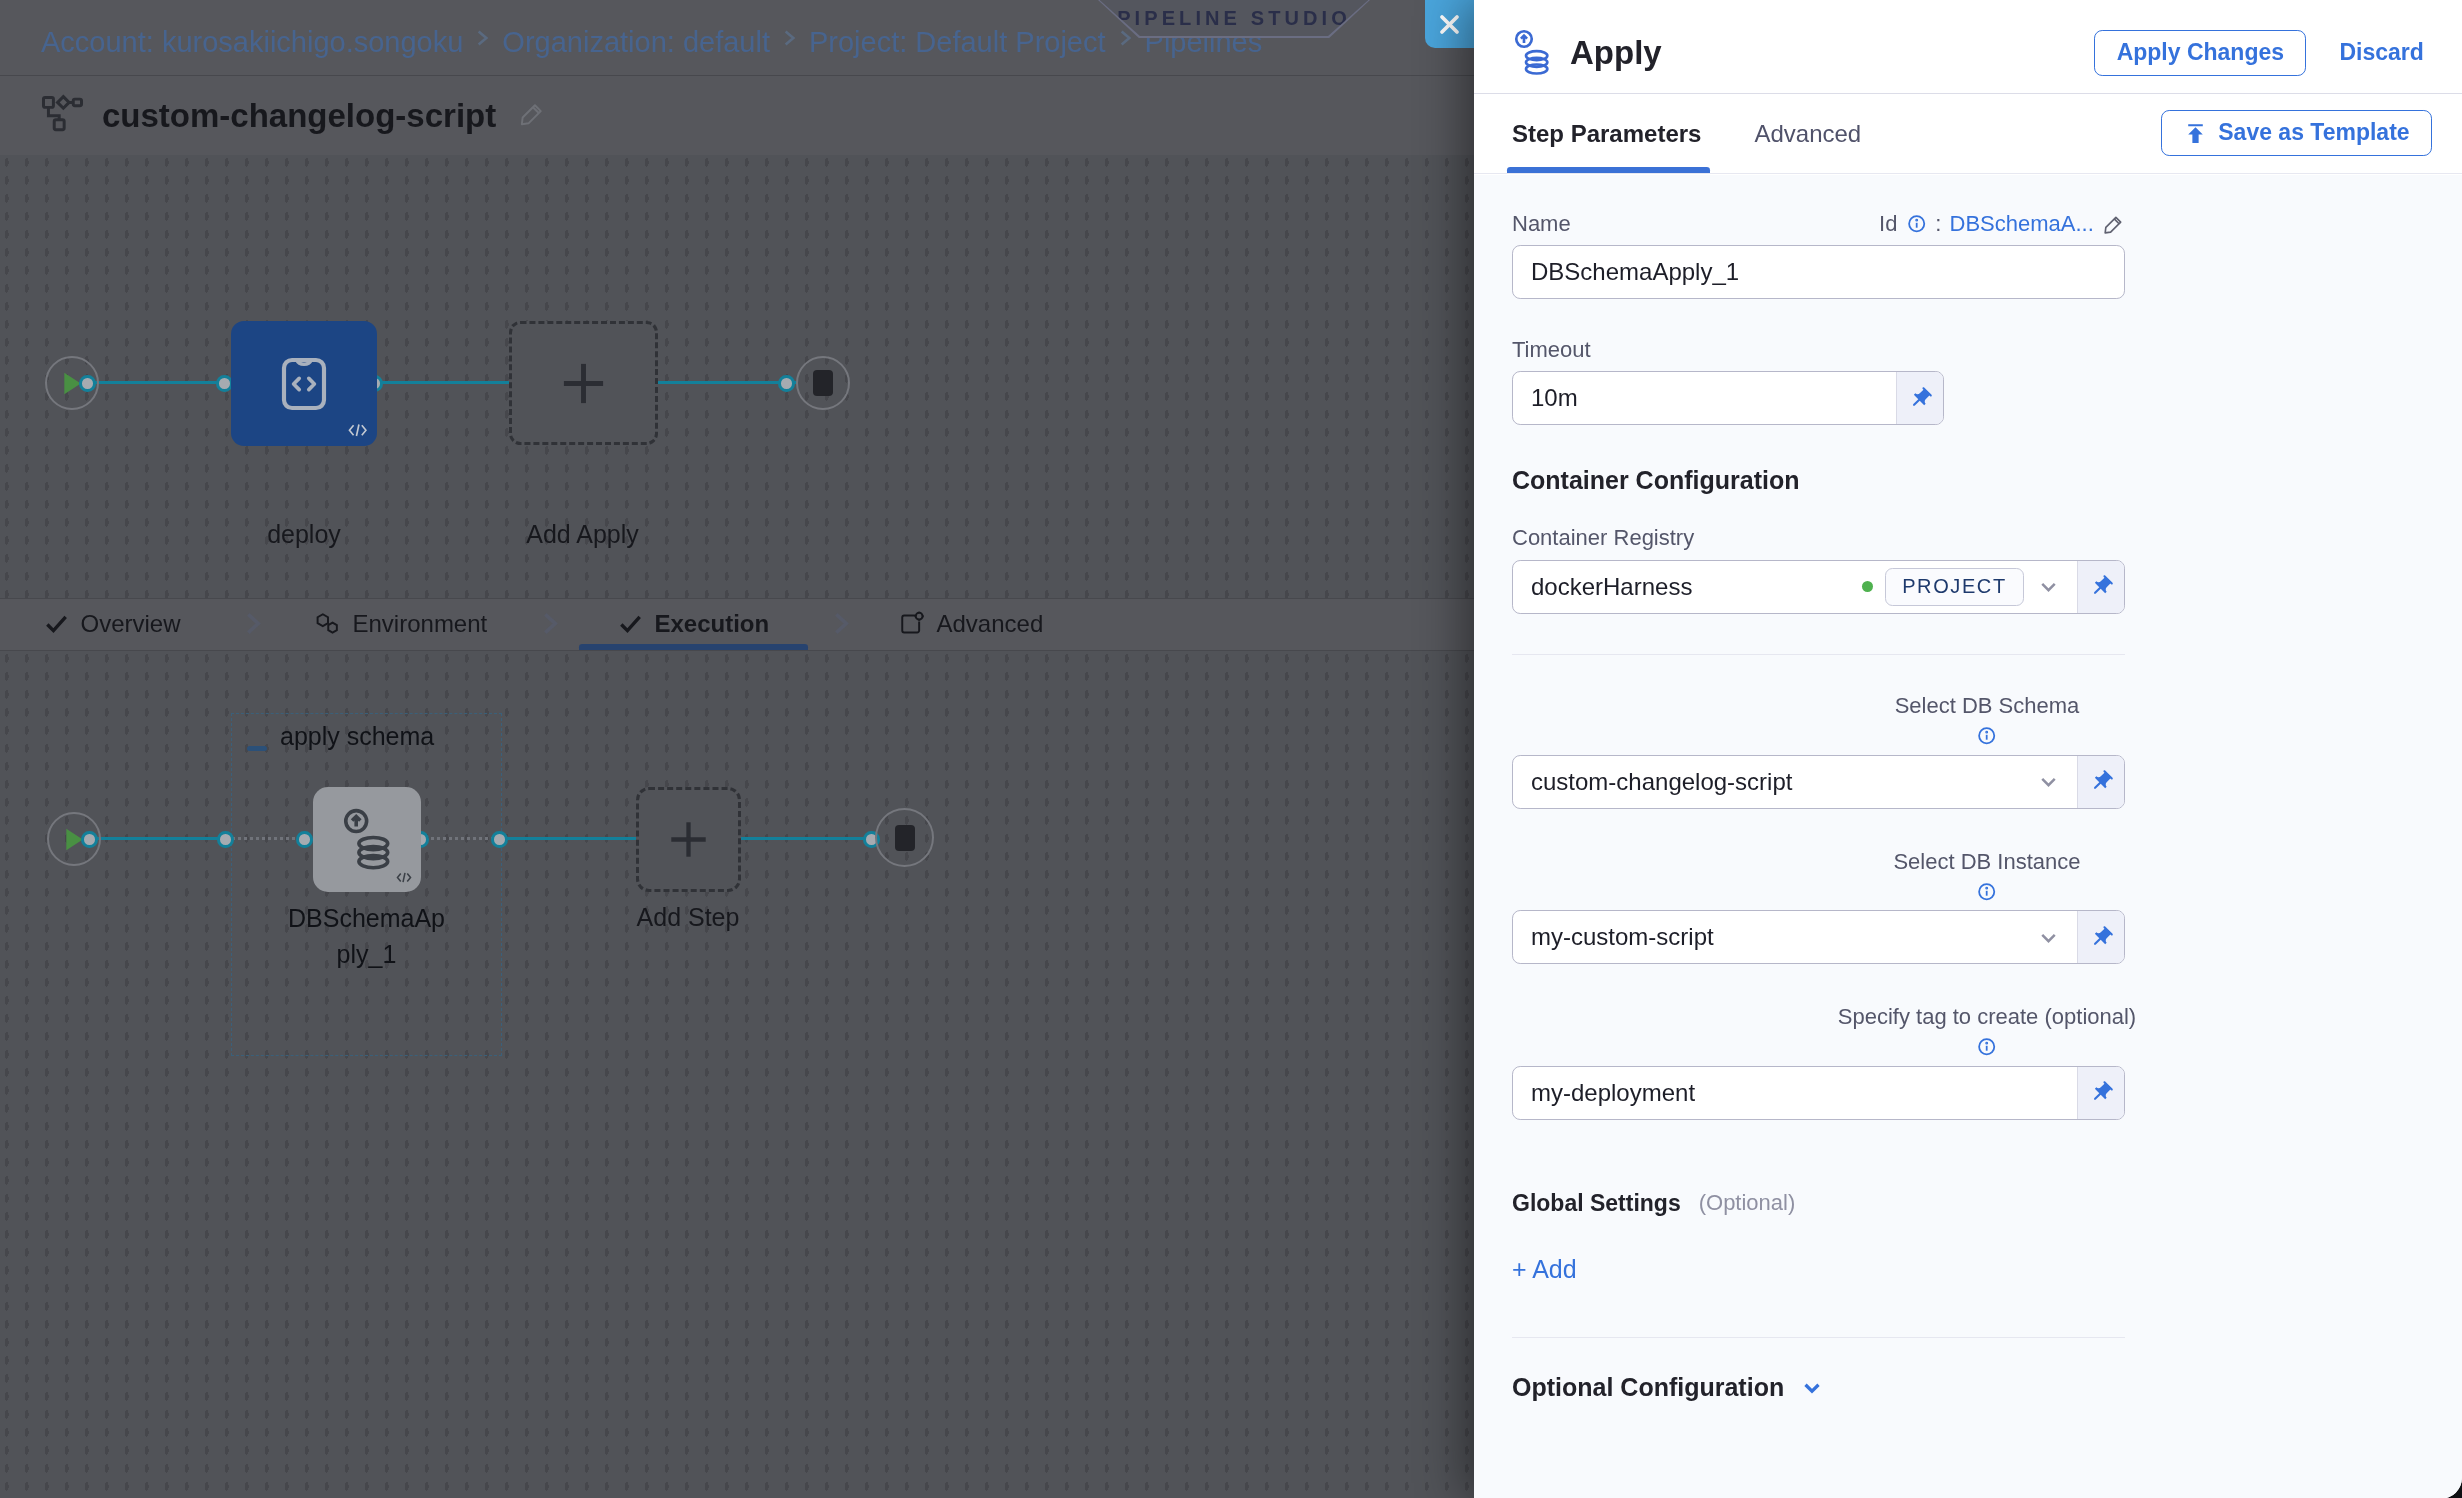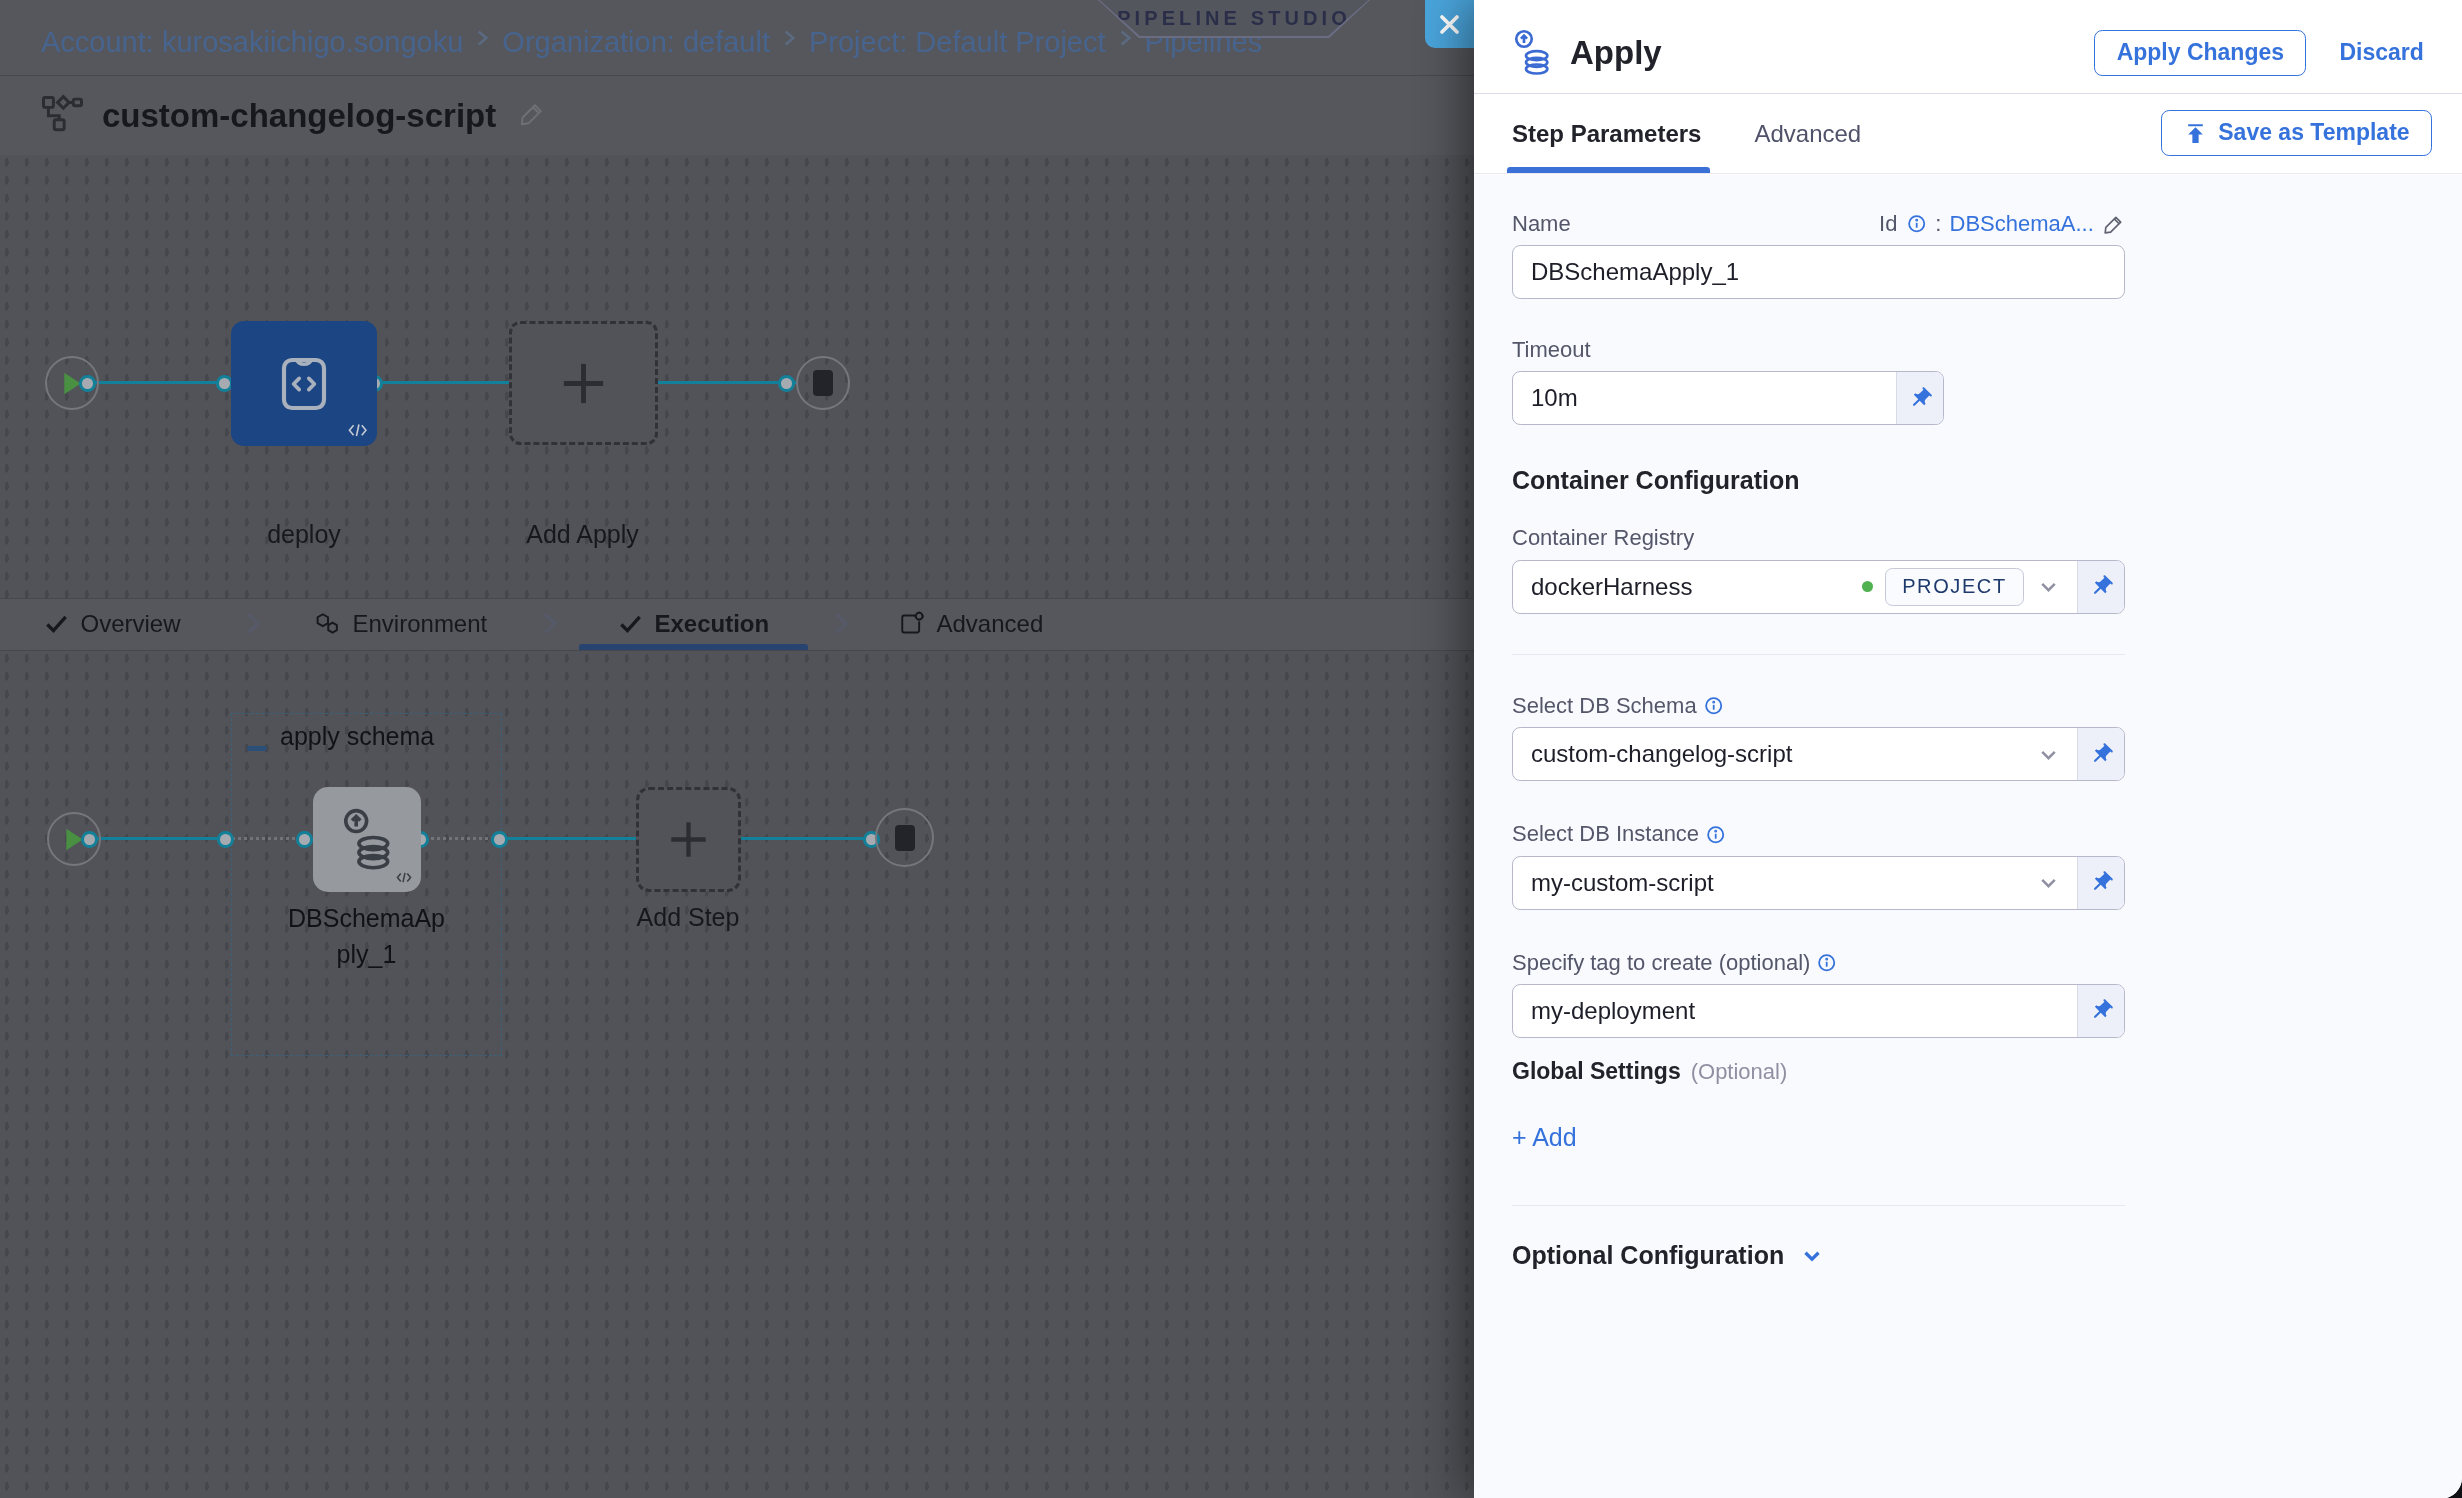--- a/index.html
+++ b/index.html
@@ -101,22 +101,22 @@
   .field .main { flex:1; display:flex; align-items:center; padding:0 13px 0 18px; font-size:24px; color:#1d1e28; }
   .field .main .val { flex:1; }
   .field .pin-seg { width:47px; background:#eef0f9; border-left:1.6px solid #d9dae6; display:flex; align-items:center; justify-content:center; cursor:pointer; }
   .chip { height:38px; display:flex; align-items:center; padding:0 16.5px; border:1.6px solid #c6c8d8; border-radius:7.4px;
           background:#fafbfe; color:#1e3a6d; font-size:20px; letter-spacing:1.6px; font-weight:500; }
   .gdot { width:11.5px; height:11.5px; border-radius:50%; background:#4fb14f; margin-right:11.5px; }
   .chev-wrap { margin:0 3.3px 0 11.5px; display:flex; align-items:center; cursor:pointer; }
   .sect-h { margin-top:41px; font-size:25px; font-weight:700; color:#22222a; }
   .mt46 { margin-top:38px; } .mt48 { margin-top:40px; }
   .divider { margin-top:40px; width:613px; height:1.6px; background:#e6e7f0; }
-  .lbl-info { display:flex; align-items:center; gap:6px; }
-  .gs-row { margin-top:20px; display:flex; align-items:flex-end; gap:10px; }
+  .lbl-info { display:flex; align-items:center; gap:6px;flex-direction:column; }
+  .gs-row { margin-top:70px; display:flex; align-items:flex-start; gap:18px; }
   .gs-bold { font-size:23px; font-weight:700; color:#22222a; }
   .gs-opt { font-size:22px; color:#8f90a2; }
   .add-link { margin-top:38px; font-size:25px; color:#3572dc; font-weight:500; cursor:pointer; width:max-content; }
   .opt-row { margin-top:35px; display:flex; align-items:center; gap:15px; cursor:pointer; }
   .opt-title { font-size:25px; font-weight:700; color:#22222a; }
 </style>
 </head>
 <body>
 
 <div id="app">

